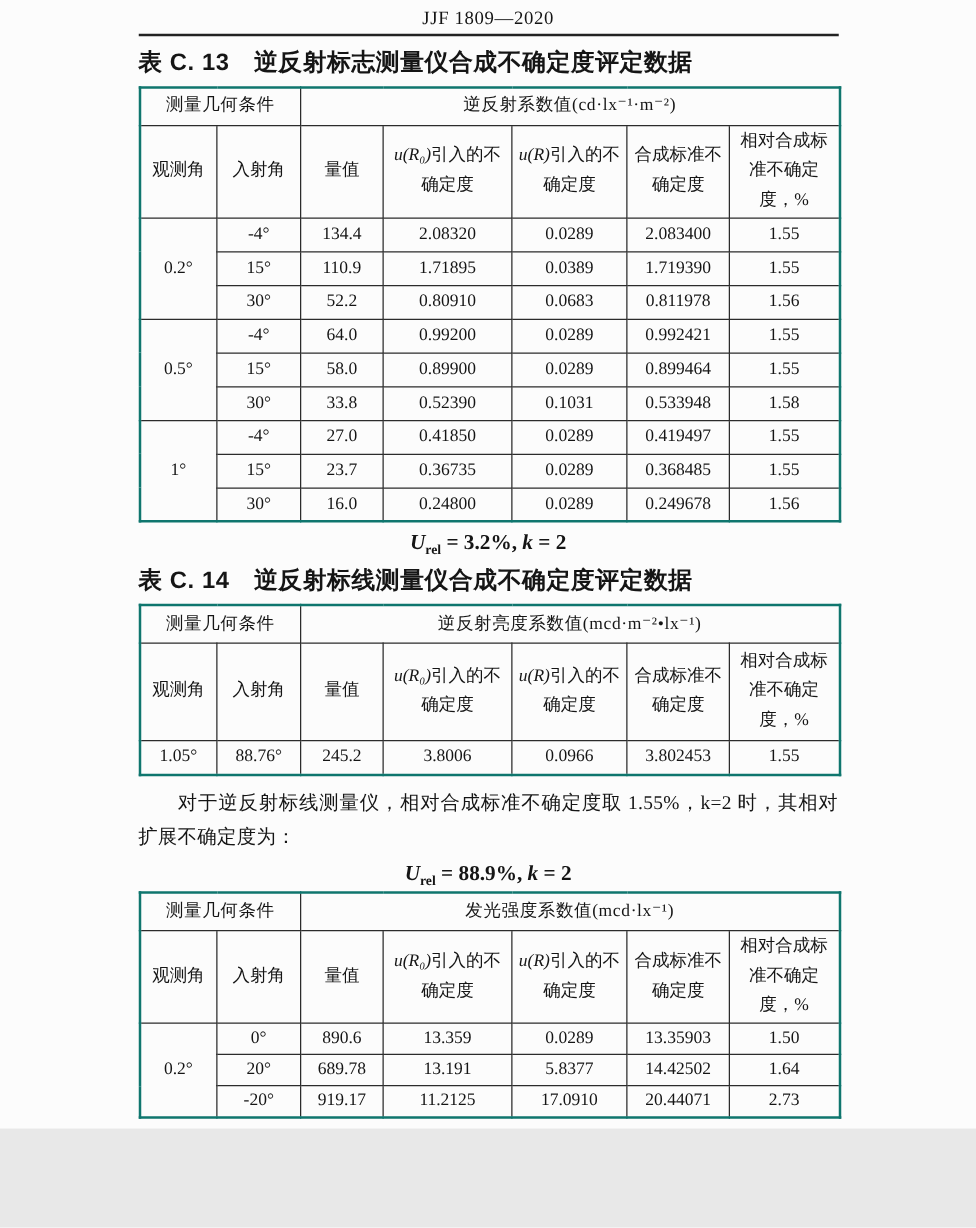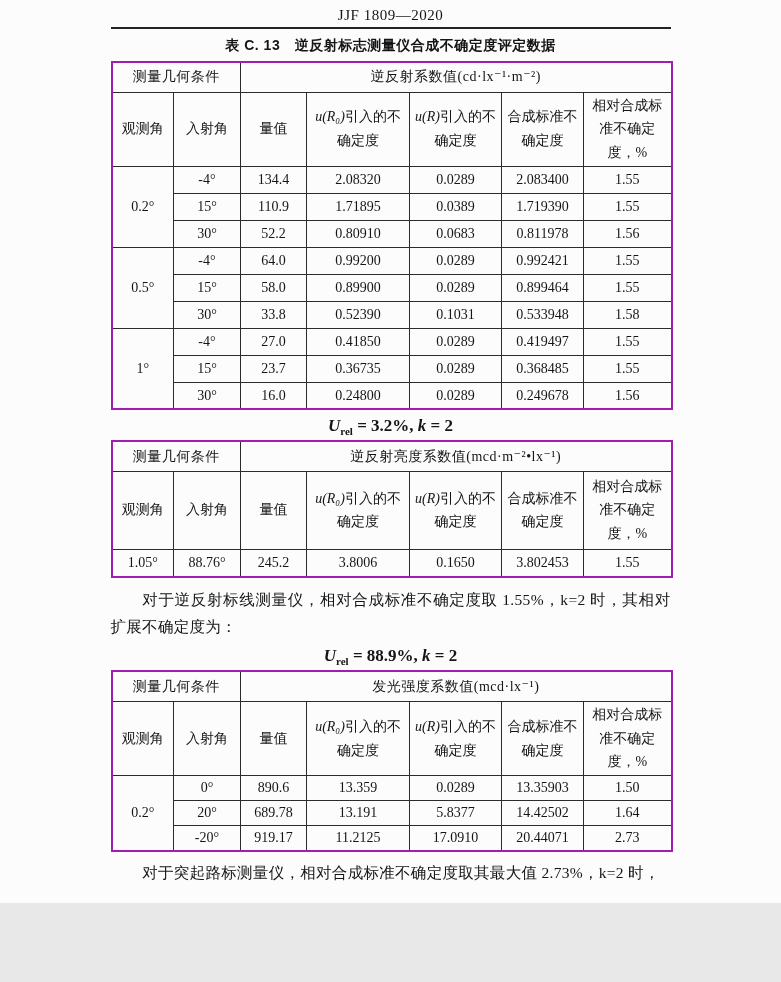--- a/index.html
+++ b/index.html
@@ -12,29 +12,29 @@
   .content { width:560px; margin:0 auto; }
 
   .doc-header {
     text-align:center; font-size:15px; padding-top:7px; letter-spacing:0.5px;
   }
   .header-rule {
     width:560px; margin:3px auto 0 auto; border-top:2px solid #222; height:0;
   }
 
   .caption {
-    text-align:center; font-weight:bold; font-size:14px;
+    text-align:left; font-weight:bold; font-size:19px;
     font-family:"Liberation Sans","DejaVu Sans",sans-serif;
     margin-top:8px; margin-bottom:6px; letter-spacing:0.5px;
   }
   .caption.mt { margin-top:4px; }
 
   table.t {
     width:100%; border-collapse:collapse; table-layout:fixed;
-    border:2px solid #a21caf;
+    border:2px solid #0f766e;
   }
   table.t th, table.t td {
     border:1px solid #2b2b2b; text-align:center; vertical-align:middle;
     font-weight:normal; font-size:14px; padding:1px 3px; line-height:1.55;
   }
   table.t thead tr.top { height:30px; }
   table.t thead tr.top th { font-size:14px; letter-spacing:0.5px; }
   table.t thead tr.sub th { line-height:1.7; }
 
   .t13 thead tr.sub { height:72px; }
@@ -175,20 +175,21 @@
     </table>
 
 
     <div class="formula">
       <span class="fvar">U</span><sub>rel</sub>
       <span>= 3.2%,</span>
       <span class="fvar">k</span>
       <span>= 2</span>
     </div>
 
+    <div class="caption mt">表 C. 14　逆反射标线测量仪合成不确定度评定数据</div>
     <table class="t t14">
       <colgroup>
         <col style="width:62px">
           <col style="width:67px">
           <col style="width:66px">
         <col style="width:103px">
           <col style="width:92px">
           <col style="width:82px">
         <col style="width:88px">
       </colgroup>
@@ -206,21 +207,21 @@
             <th>合成标准不确定度</th>
             <th>相对合成标准不确定度，%</th>
           </tr>
       </thead>
       <tbody>
           <tr>
             <td rowspan="1">1.05°</td>
             <td>88.76°</td>
             <td>245.2</td>
             <td>3.8006</td>
-            <td>0.1650</td>
+            <td>0.0966</td>
             <td>3.802453</td>
             <td>1.55</td>
           </tr>
         </tbody>
     </table>
 
     <p class="body-text">对于逆反射标线测量仪，相对合成标准不确定度取 1.55%，k=2 时，其相对扩展不确定度为：</p>
 
     <div class="formula">
       <span class="fvar">U</span><sub>rel</sub>

